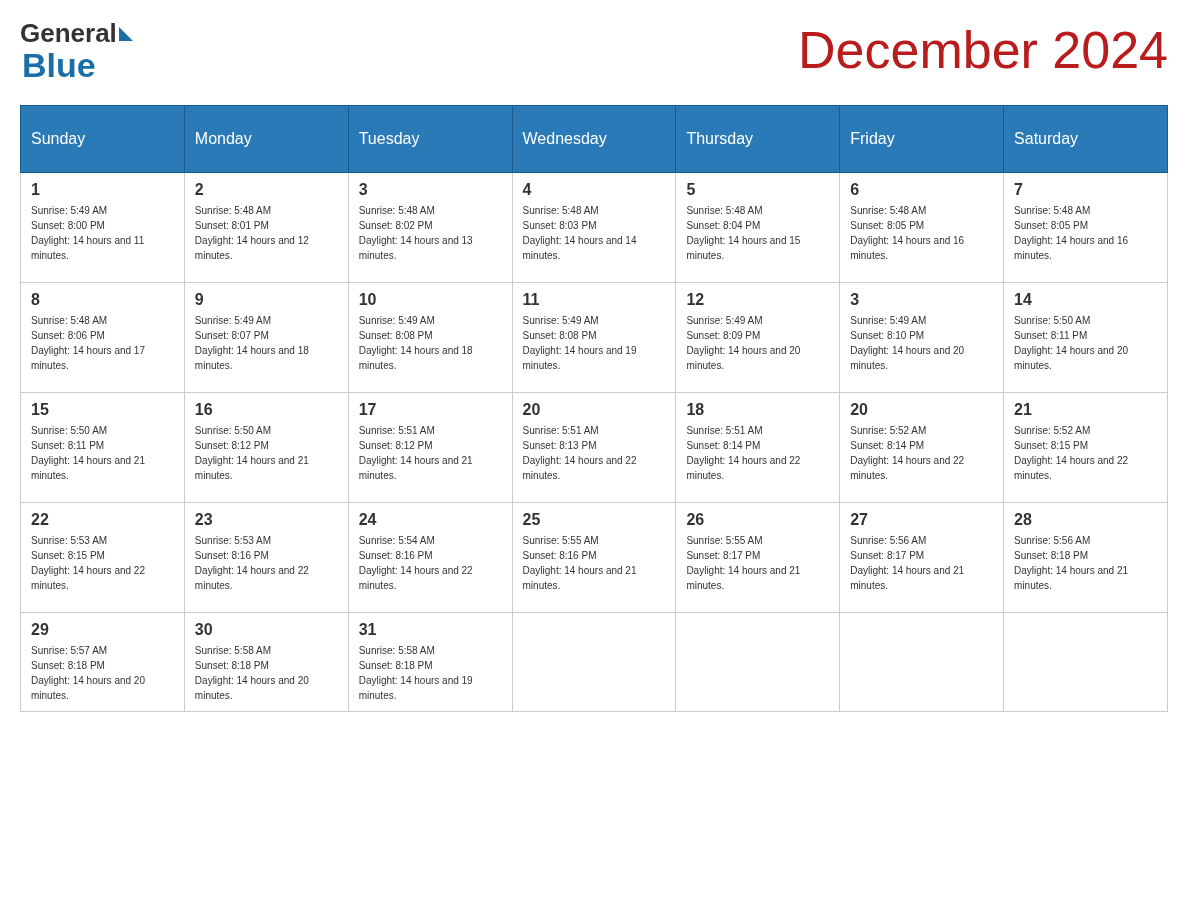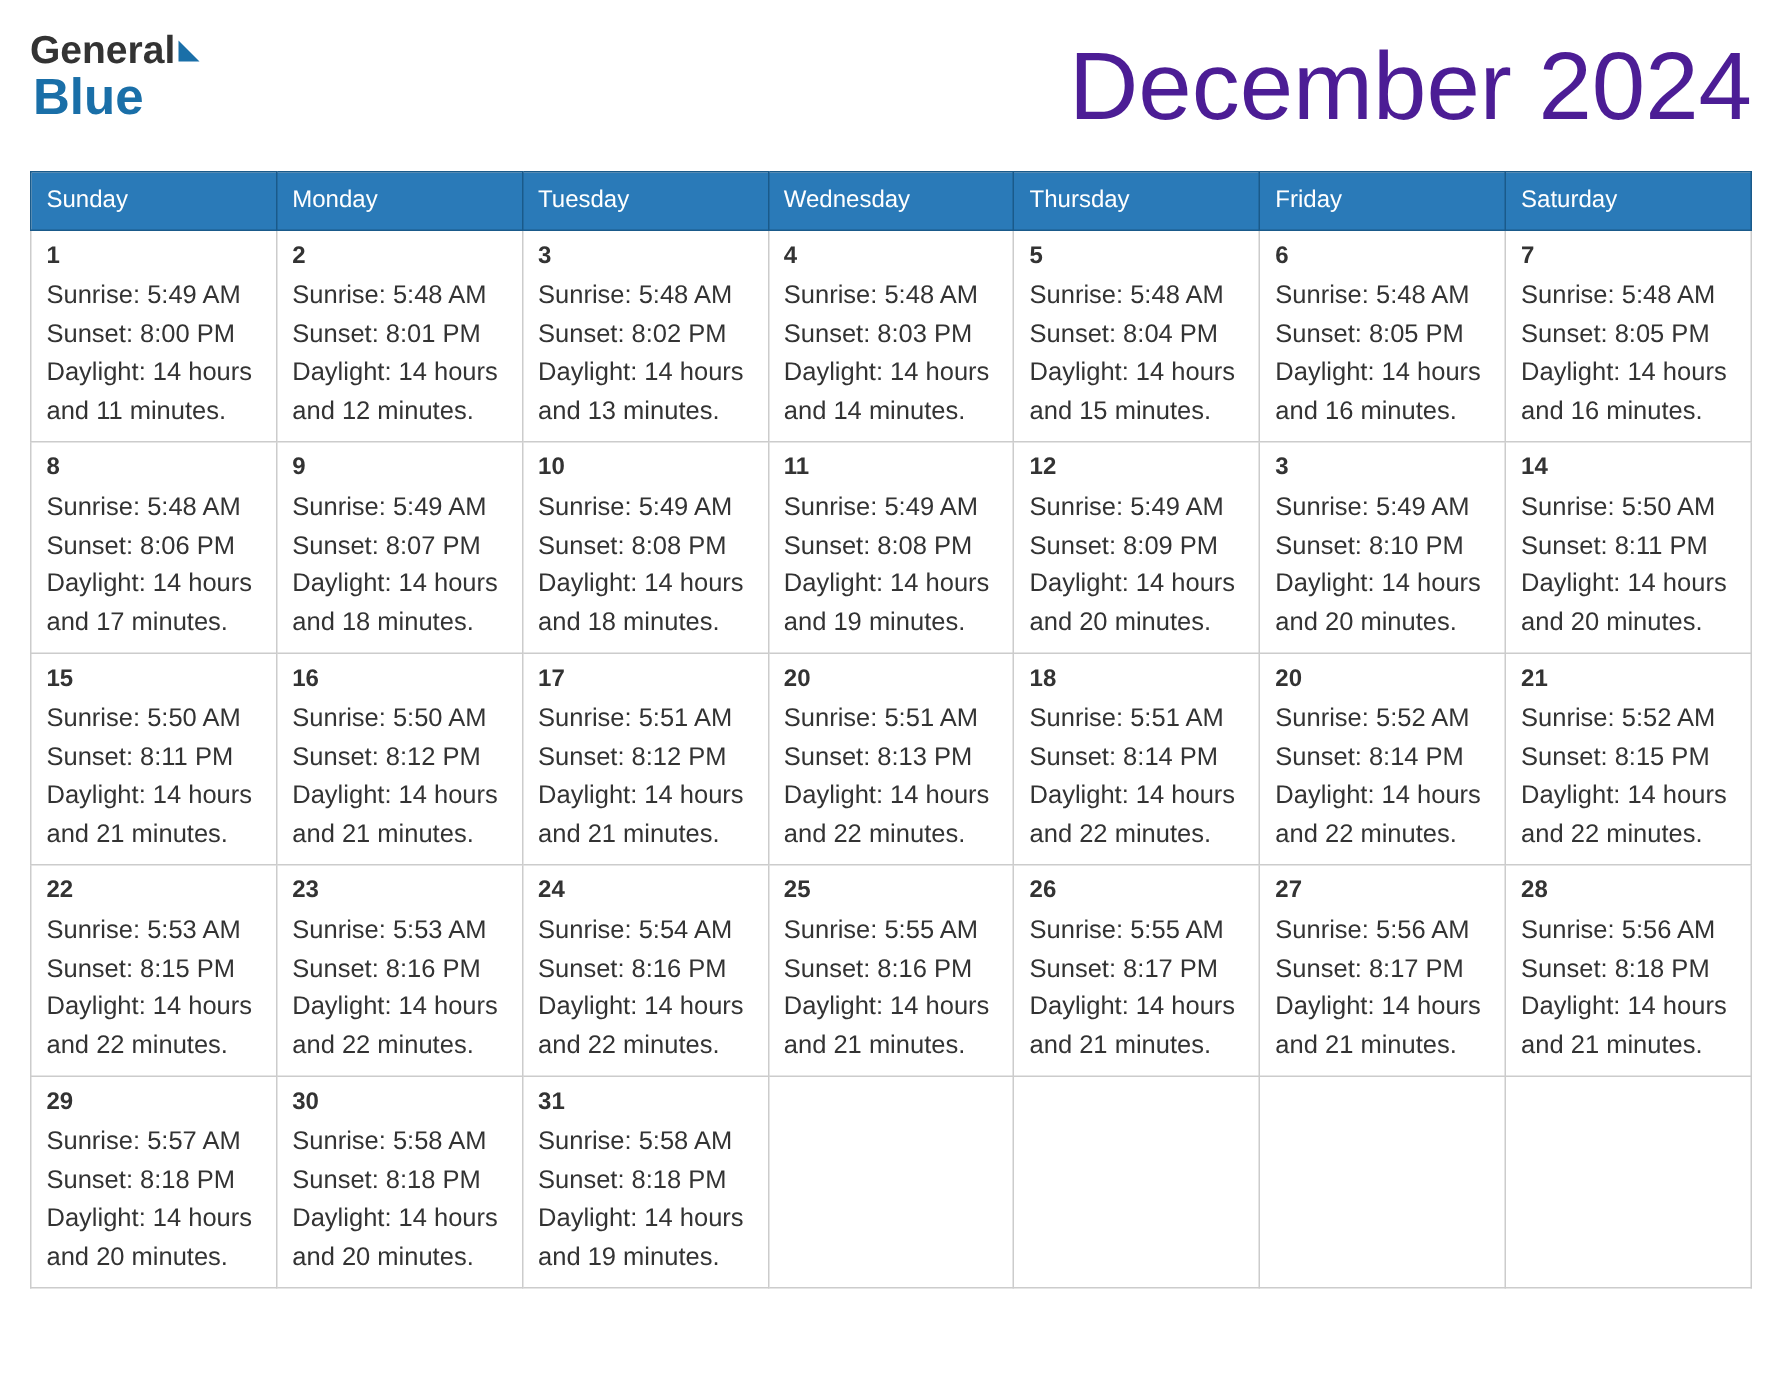--- a/index.html
+++ b/index.html
@@ -44,60 +44,60 @@
     .logo-blue {
       color: #1a6fa8;
       font-size: 34px;
       font-weight: bold;
       margin-left: 2px;
     }
     .title-block {
       text-align: right;
     }
     .title-block h1 {
-      font-size: 64px;
+      font-size: 52px;
       font-weight: normal;
-      color: #4c1d95;
+      color: #b91c1c;
       margin-left: 44px;
     }
     .title-block h2 {
       font-size: 22px;
       font-weight: normal;
       color: #444;
     }
     .calendar {
       width: 100%;
       border-collapse: collapse;
     }
     .calendar th {
       background-color: #2a7ab8;
       color: #fff;
       font-size: 16px;
       font-weight: normal;
-      padding: 10px 10px;
+      padding: 24px 10px;
       text-align: left;
       border: 1px solid #1a5a8a;
     }
     .calendar td {
       vertical-align: top;
       padding: 8px 10px;
       border: 1px solid #ccc;
       font-size: 13px;
       color: #333;
       width: calc(100% / 7);
       height: 110px;
     }
     .calendar td .day-number {
       font-size: 16px;
       font-weight: bold;
       display: block;
       margin-bottom: 4px;
     }
     .calendar td .day-info {
-      font-size: 17px;
+      font-size: 10px;
       line-height: 1.5;
     }
     .calendar tr:last-child td {
       height: auto;
     }
     .calendar td.empty {
       background: #fff;
     }
   </style>
 </head>

